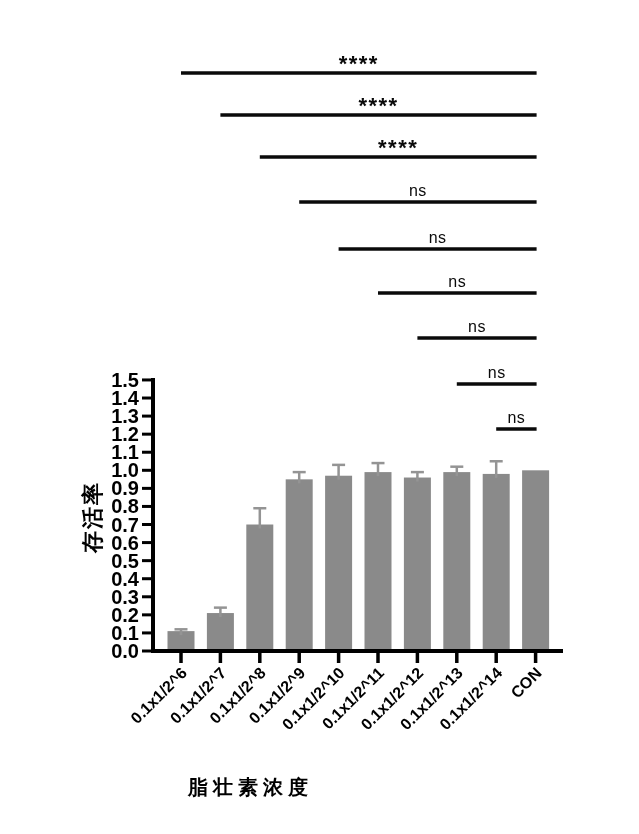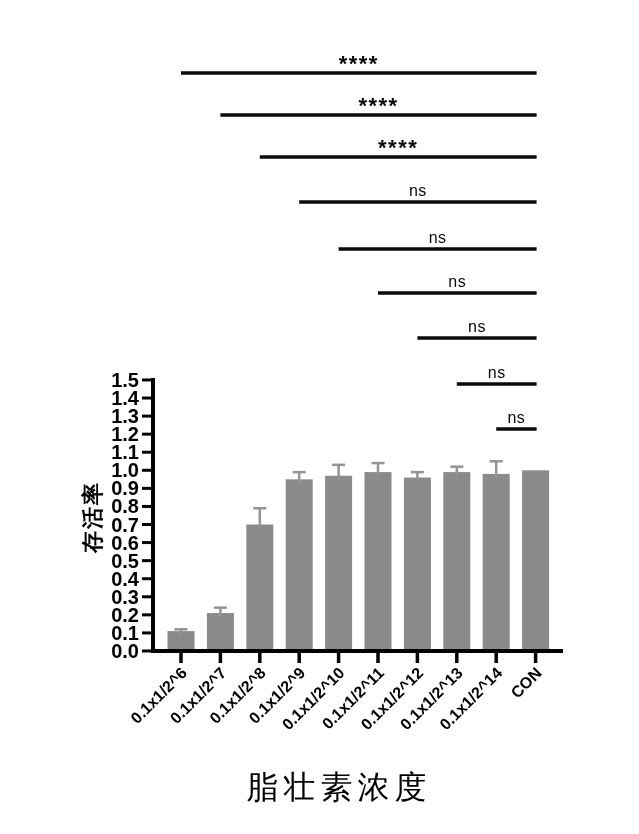--- a/index.html
+++ b/index.html
@@ -19,22 +19,22 @@
     transform-origin:center center;
     text-align:center;
     font-size:22px;font-weight:bold;color:#000;
     letter-spacing:2px;
     line-height:26px;
   }
   .x-axis-title{
     position:absolute;
     left:188px;top:772px;
     width:302px;height:30px;
-    text-align:center;
-    font-size:32px;font-weight:400;color:#000;
+    text-align:left;
+    font-size:20px;font-weight:700;color:#000;
     letter-spacing:5px;
     line-height:30px;
   }
 </style>
 </head>
 <body>
 
 <div class="figure">
   <svg id="chart" width="639" height="834" viewBox="0 0 639 834">
       <line x1="153" y1="377.95000000000005" x2="153" y2="653" stroke="#000000" stroke-width="4"></line>

